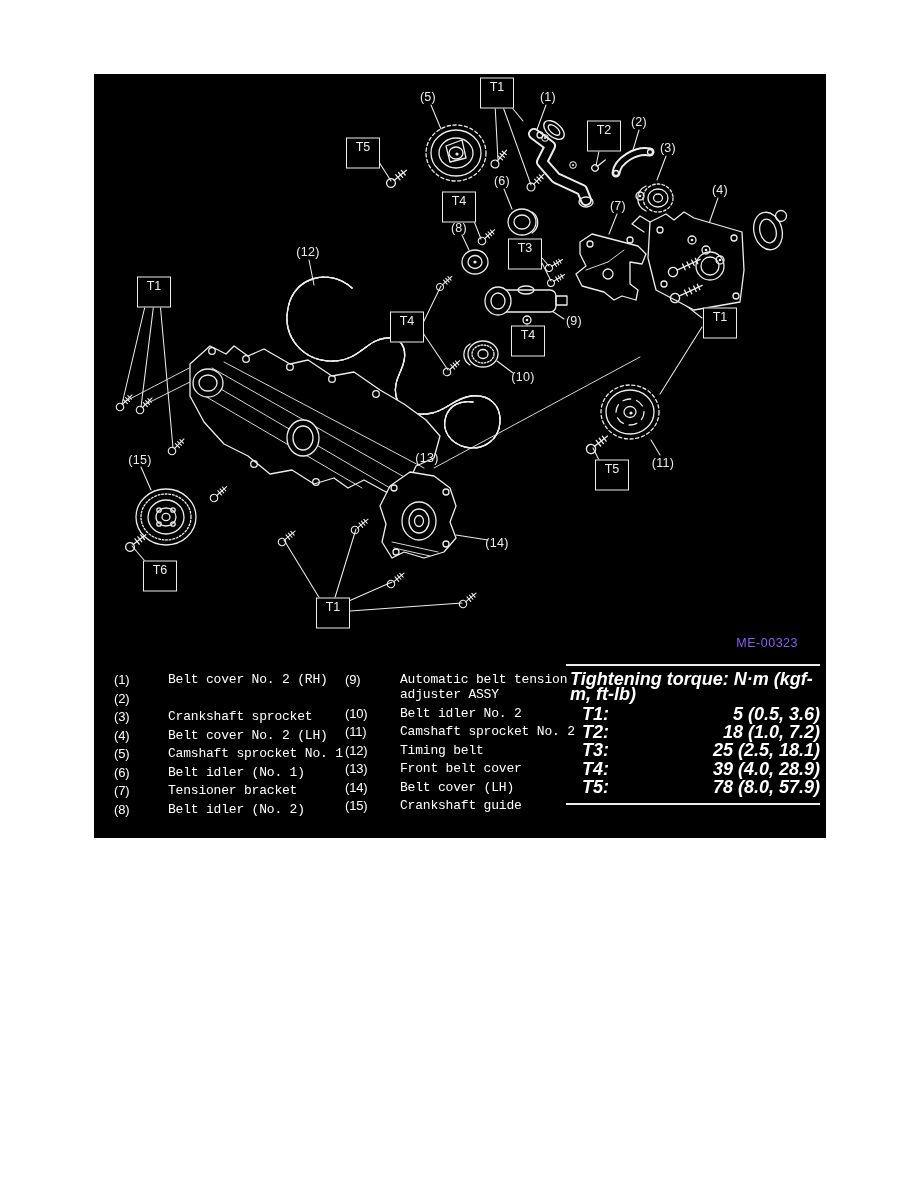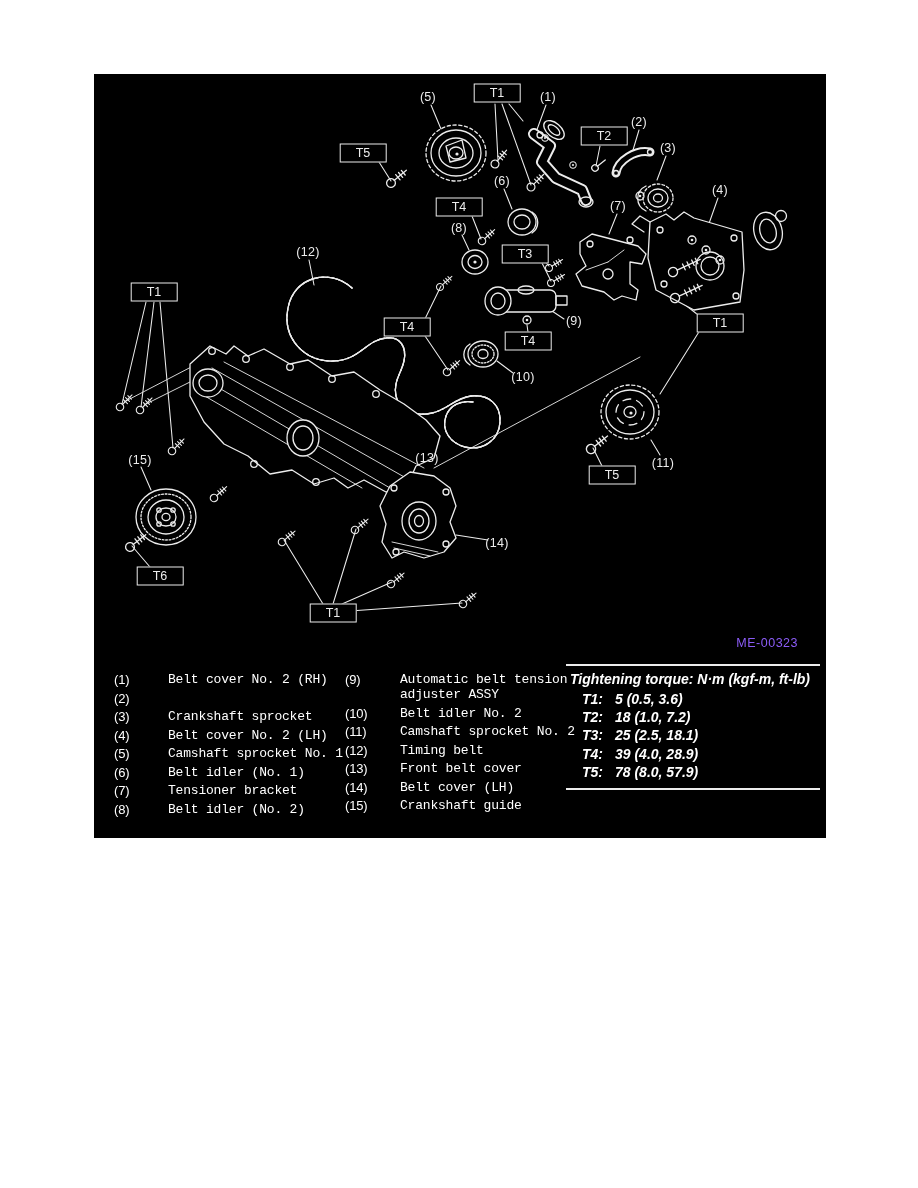--- a/index.html
+++ b/index.html
@@ -5,42 +5,42 @@
   html,body{margin:0;padding:0;background:#e8e8e8;}
   .page{position:relative;width:918px;height:1188px;background:#ffffff;overflow:hidden;
         font-family:"Liberation Sans",sans-serif;}
   .figure{position:absolute;left:94px;top:74px;width:732px;height:764px;background:#000;}
   .diagram{position:absolute;left:0;top:0;}
   .diagram *{stroke:#ececec;fill:none;stroke-width:1.3;stroke-linejoin:round;stroke-linecap:round;}
   .diagram .fb{fill:#000;}
   .diagram .fw{fill:#ececec;stroke:none;}
   .diagram .ld{stroke-width:1.05;}
   .diagram .thin{stroke-width:0.9;}
-  .tbox{position:absolute;transform:translate(-50%,-50%);min-width:34px;height:19px;
+  .tbox{position:absolute;transform:translate(-50%,-50%);min-width:34px;height:31px;
         line-height:16px;border:1.6px solid #ececec;background:#000;color:#ececec;
-        font-size:12.5px;text-align:center;padding:0 15px;box-sizing:border-box;}
+        font-size:12.5px;text-align:center;padding:0 3px;box-sizing:border-box;}
   .plabel{position:absolute;transform:translate(-50%,-50%);color:#ececec;font-size:12.5px;
         white-space:nowrap;letter-spacing:0.3px;}
   .figcode{position:absolute;right:28px;top:562px;color:#8b5cf6;font-size:12.5px;letter-spacing:0.5px;}
   .legend{position:absolute;left:20px;top:598px;color:#fff;font-size:13px;line-height:15px;
         letter-spacing:-0.2px;}
   .leg-col{position:absolute;top:0;}
   .col1{left:0;width:244px;}
   .col2{left:231px;width:235px;}
   .leg-row{display:flex;margin-bottom:3.5px;}
   .col1 .leg-num{width:54px;flex:none;}
   .col2 .leg-num{width:55px;flex:none;}
   .leg-txt{flex:1;font-family:Liberation Mono, monospace;}
   .torque{position:absolute;left:472px;top:590px;width:254px;color:#fff;
         border-top:2px solid #ececec;border-bottom:2px solid #ececec;
-        padding:6px 0 5px;font-style:italic;font-weight:bold;font-size:14px;line-height:15px;}
+        padding:6px 0 5px;font-style:italic;font-weight:bold;font-size:18px;line-height:15px;}
   .tq-title{margin-bottom:5px;padding-left:4px;}
   .tq-row{display:flex;margin-bottom:3.2px;}
   .tq-key{width:32px;margin-left:16px;flex:none;}
-  .tq-val{flex:1;padding-left:1px;}
+  .tq-val{flex:1;padding-left:1px;text-align:right;}
 </style>
 </head>
 <body>
 
 <div class="page">
   <div class="figure">
 
     <svg class="diagram" width="732" height="764" viewBox="0 0 732 764">
       <defs>
         <g id="bolt">

